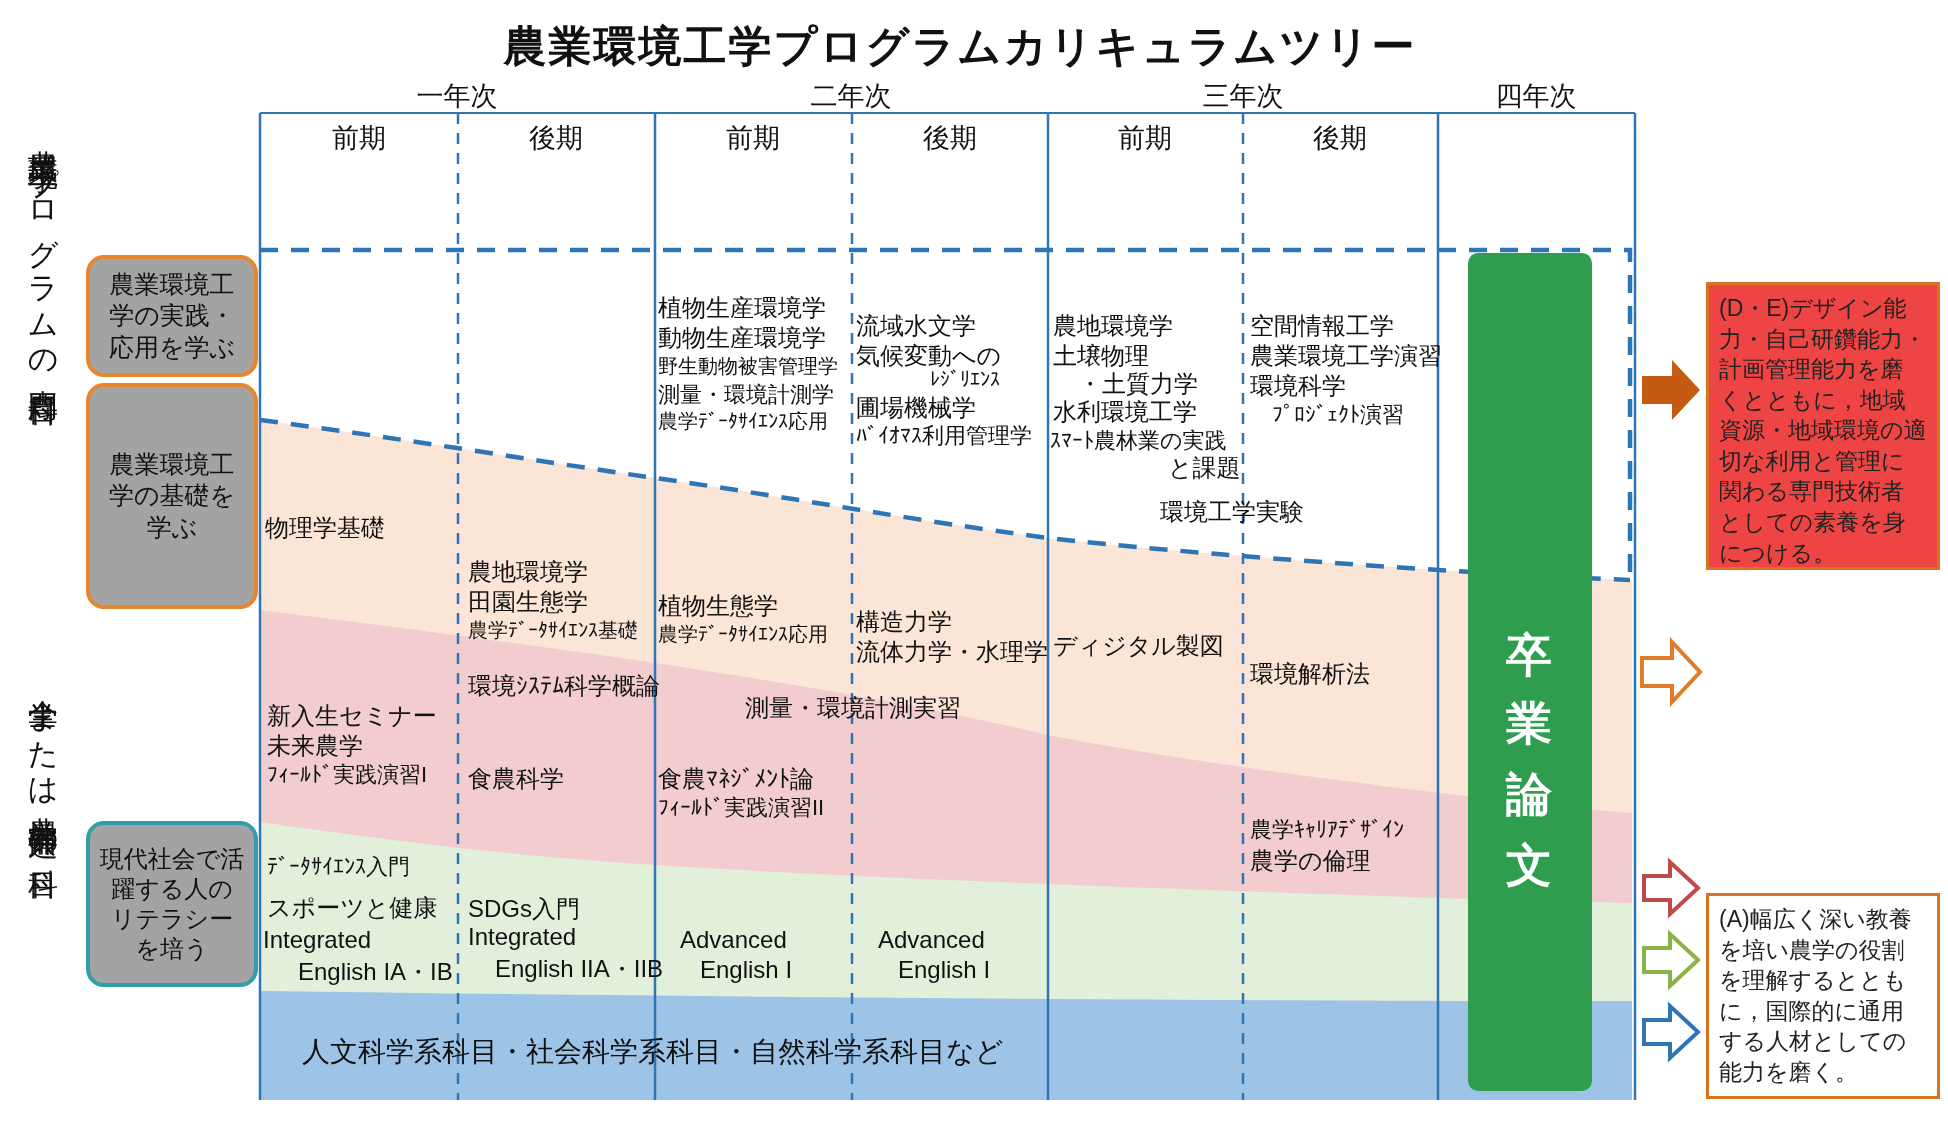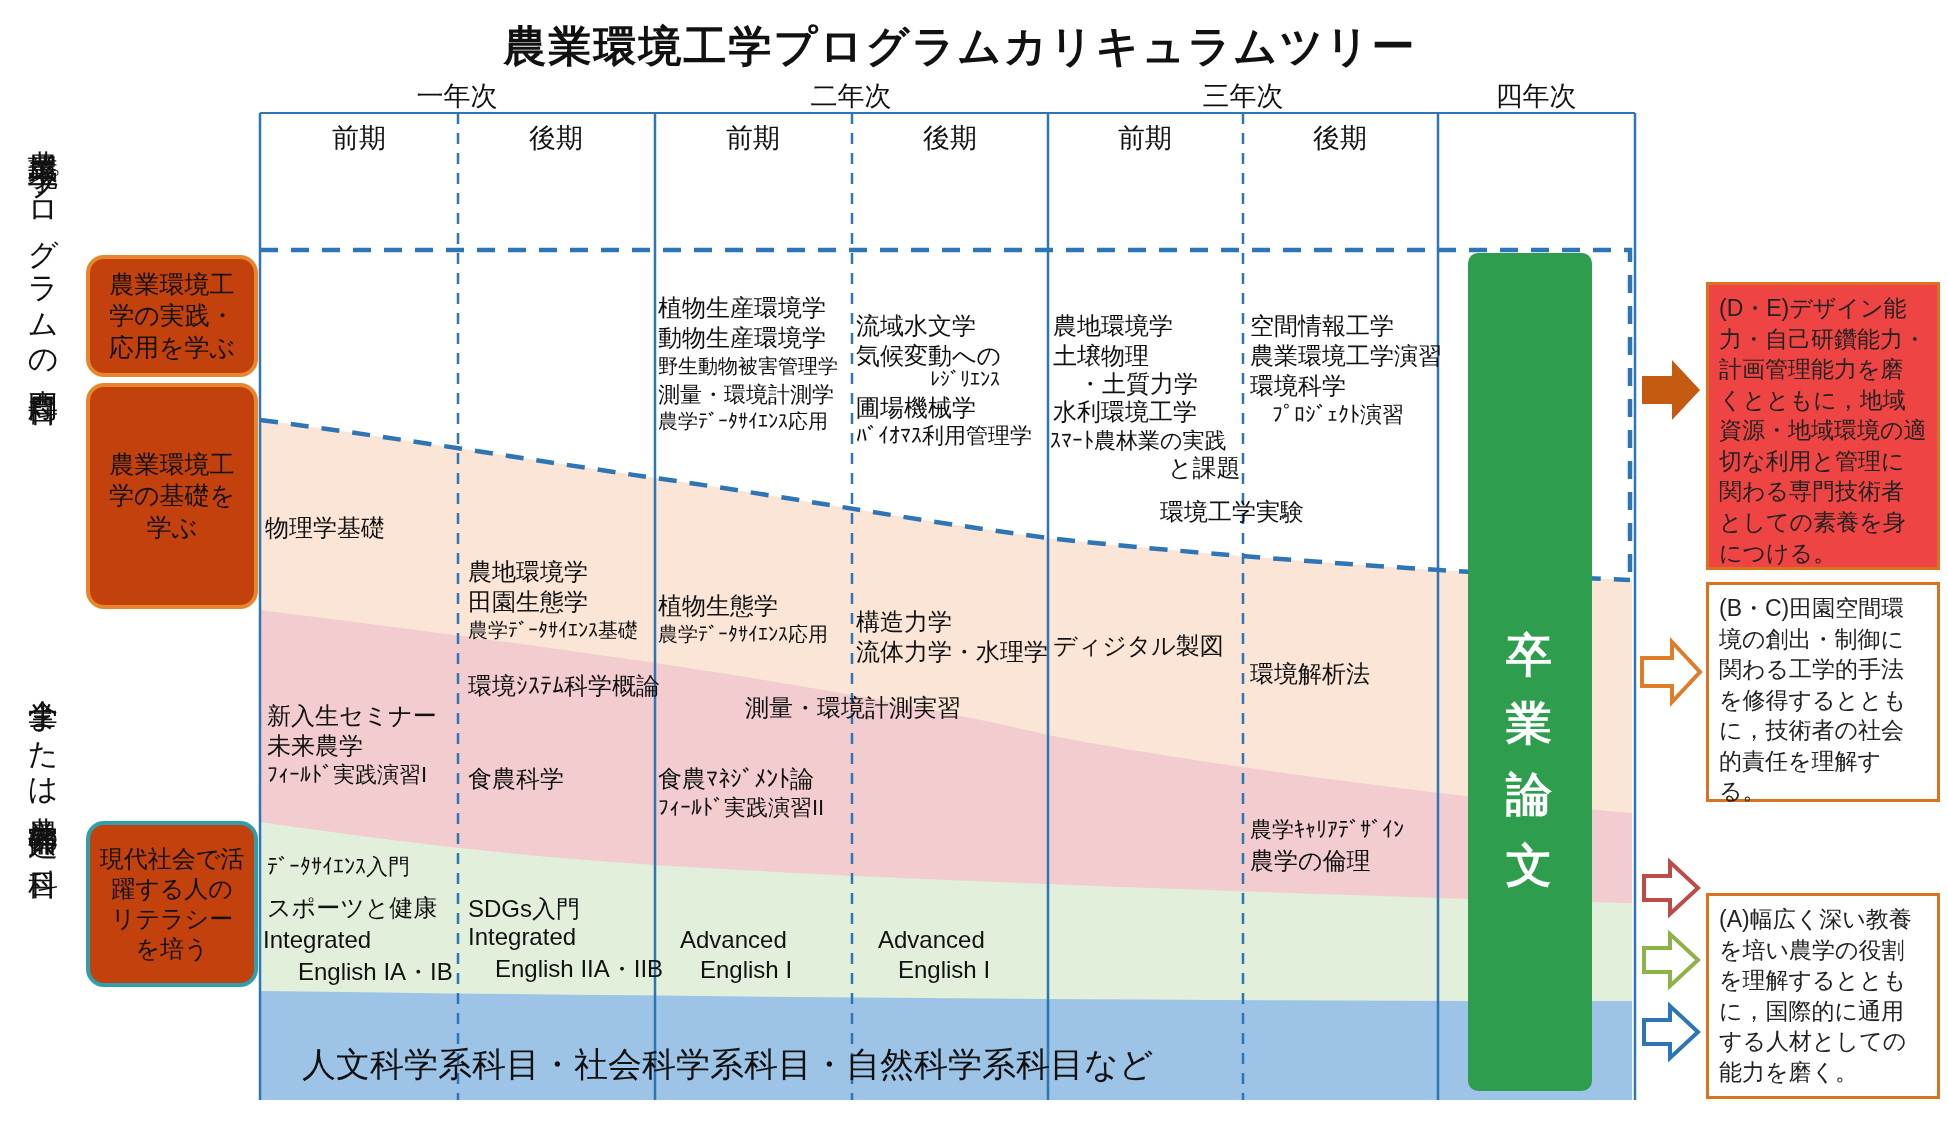--- a/index.html
+++ b/index.html
@@ -4,37 +4,37 @@
 <style>
   html,body{margin:0;padding:0;background:#fff;}
   #stage{position:relative;width:1948px;height:1141px;background:#fff;overflow:hidden;
          font-family:"Liberation Sans","DejaVu Sans",sans-serif;color:#111;}
   #stage svg{position:absolute;left:0;top:0;z-index:1;}
   .txt{position:absolute;z-index:3;white-space:nowrap;}
   .title{top:18px;left:0;width:1920px;text-align:center;font-size:43px;font-weight:bold;letter-spacing:2px;}
   .year{top:78px;transform:translateX(-50%);font-size:27px;}
   .sem{top:120px;transform:translateX(-50%);font-size:27px;}
   .vtext{writing-mode:vertical-rl;text-orientation:upright;font-size:30px;letter-spacing:3px;line-height:1;}
-  .cat-box{position:absolute;z-index:3;left:86px;width:172px;box-sizing:border-box;background:#c2410c;
+  .cat-box{position:absolute;z-index:3;left:86px;width:172px;box-sizing:border-box;background:#a3a3a3;
            border-radius:18px;display:flex;align-items:center;justify-content:center;text-align:center;
            font-size:25px;line-height:1.26;padding:6px 9px;}
   .cat-orange{border:4px solid #E8862C;}
   .cat-teal{border:4px solid #2F9FAC;}
   .course{position:absolute;z-index:3;font-size:24px;white-space:nowrap;}
   .sm{font-size:20px;}
   .md{font-size:22px;}
   .thesis-wrap{position:absolute;z-index:3;left:1468px;top:253px;width:124px;height:838px;
                display:flex;align-items:center;justify-content:center;padding-top:120px;box-sizing:border-box;}
   .thesis-wrap span{writing-mode:vertical-rl;text-orientation:upright;color:#fff;font-weight:bold;
                     font-size:46px;letter-spacing:70px;line-height:1;}
   .outcome-box{position:absolute;z-index:3;left:1706px;width:234px;box-sizing:border-box;
                border:3.5px solid #D9731F;background:#fff;font-size:23px;line-height:1.33;
                padding:8px 10px;color:#222;white-space:normal;}
   .outcome-peach{background:#ef4444;}
-  .general-label{font-size:34px;margin-top:9px;}
+  .general-label{font-size:28px;}
 </style>
 </head>
 <body>
 
 <div id="stage">
 
   <svg width="1948" height="1141" viewBox="0 0 1948 1141">
 
     <path fill="#FBE5D6" d="M260,420 C400,438 530,460 655,478 C790,497 910,520 1048,538 C1180,553 1450,573 1632,580 L1632,1100 L260,1100 Z"></path>
     <path fill="#F2CCCE" d="M260,610 C420,630 530,645 655,663 C800,685 920,705 1048,735 C1200,765 1480,800 1632,813 L1632,1100 L260,1100 Z"></path>
@@ -149,16 +149,15 @@
   <div class="course md" style="left:1250px;top:815px">農学ｷｬﾘｱﾃﾞｻﾞｲﾝ</div>
   <div class="course" style="left:1250px;top:845px">農学の倫理</div>
 
   <div class="course general-label" style="left:302px;top:1033px">人文科学系科目・社会科学系科目・自然科学系科目など</div>
 
   <div class="thesis-wrap">
     <span>卒業論文</span>
   </div>
 
   <div class="outcome-box outcome-peach" style="top:282px;height:288px">(D・E)デザイン能力・自己研鑽能力・計画管理能力を磨くとともに，地域資源・地域環境の適切な利用と管理に関わる専門技術者としての素養を身につける。</div>
-  <div class="outcome-box" style="top:582px;height:220px">(B・C)田園空間環境の創出・制御に関わる工学的手法を修得するとともに，技術者の社会的責任を理解する。</div>
   <div class="outcome-box" style="top:893px;height:206px">(A)幅広く深い教養を培い農学の役割を理解するとともに，国際的に通用する人材としての能力を磨く。</div>
 
 </div>
 
 </body></html>

